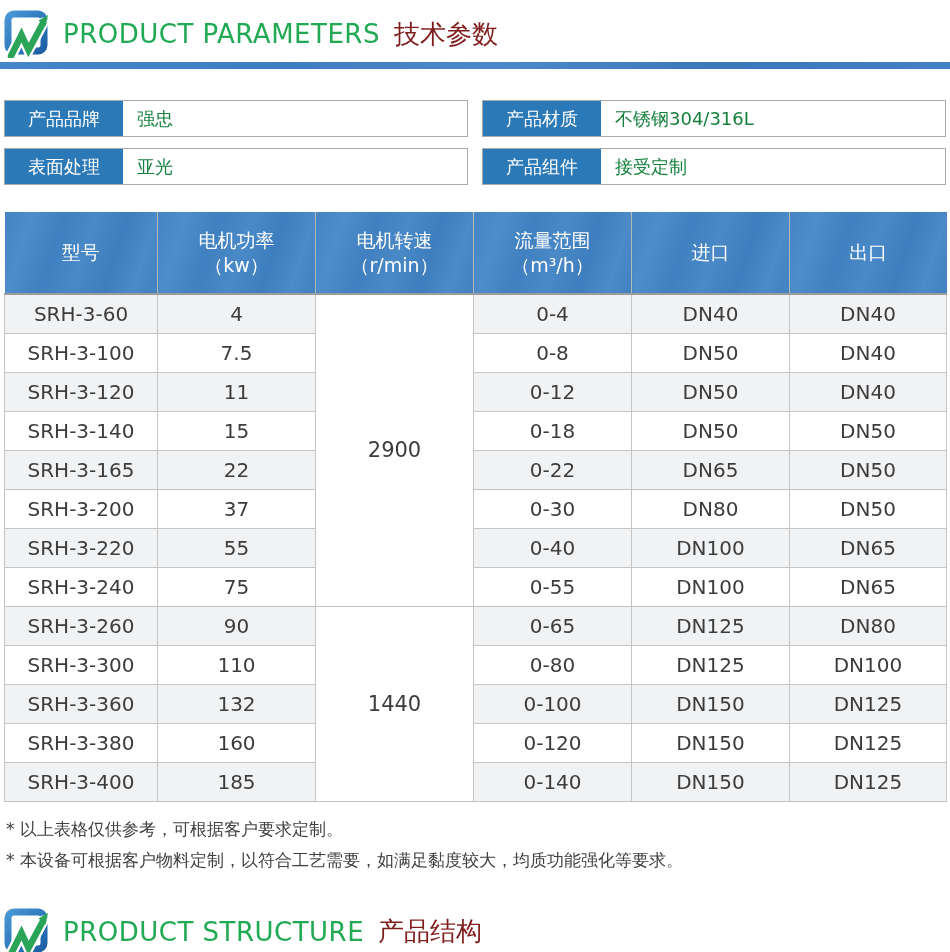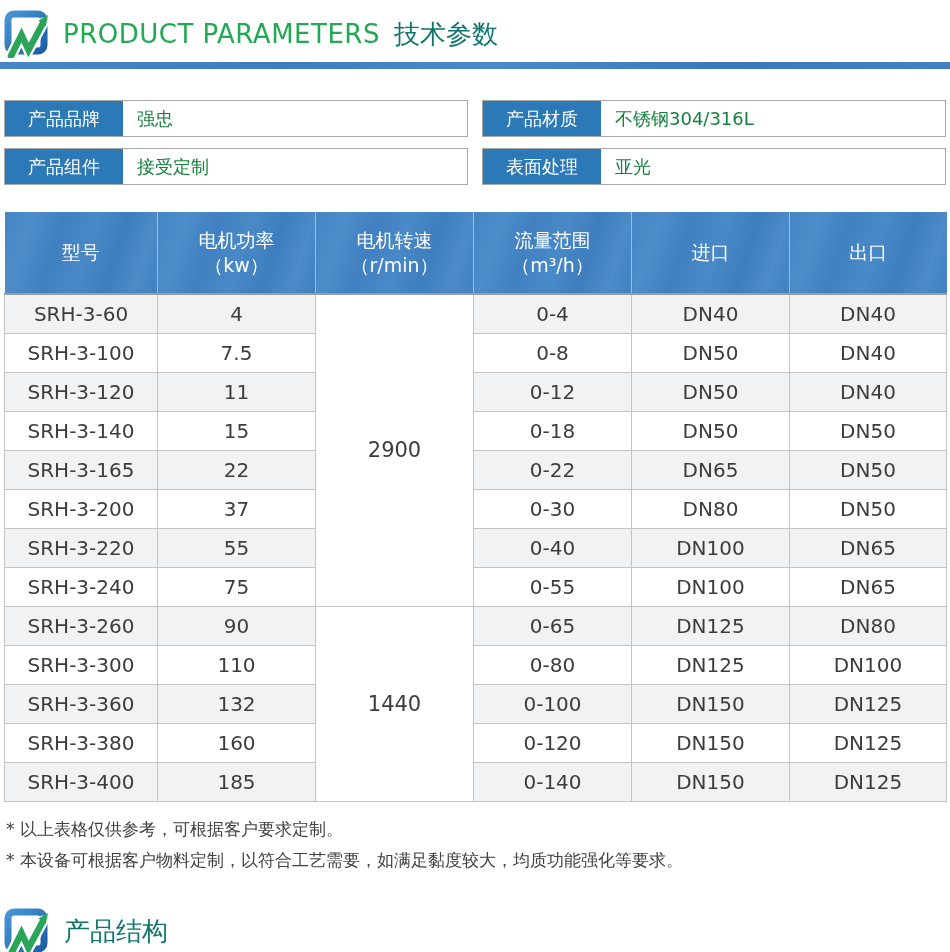--- a/index.html
+++ b/index.html
@@ -26,21 +26,21 @@
   .sec-header.bottom{height:52px;padding:0 0 0 2px;margin-top:30px;}
   .logo{width:48px;height:48px;flex:0 0 48px;}
   .title-en{
     margin-left:13px;
     font-size:26px;letter-spacing:0.5px;
     color:var(--accent-green,#21a953);
     white-space:nowrap;
   }
   .title-cn{
     margin-left:14px;
-    font-size:26px;color:#0f766e;white-space:nowrap;
+    font-size:26px;color:#7f1d1d;white-space:nowrap;
   }
   .divider{
     height:7px;width:950px;
     background:linear-gradient(90deg,#4586c8 0%,#3d7ec0 30%,#4b8aca 52%,#3a78ba 76%,#4182c4 100%);
   }
   .divider.bottom{margin-top:0;}
 
   
   .info-grid{
     margin:31px 4px 0 4px;
@@ -117,26 +117,26 @@
 <div class="info-grid">
   <div class="info-box">
     <div class="info-label">产品品牌</div>
     <div class="info-value">强忠</div>
   </div>
   <div class="info-box">
     <div class="info-label">产品材质</div>
     <div class="info-value">不锈钢304/316L</div>
   </div>
   <div class="info-box">
+    <div class="info-label">表面处理</div>
+    <div class="info-value">亚光</div>
+  </div>
+  <div class="info-box">
     <div class="info-label">产品组件</div>
     <div class="info-value">接受定制</div>
-  </div>
-  <div class="info-box">
-    <div class="info-label">表面处理</div>
-    <div class="info-value">亚光</div>
   </div>
 </div>
 
 <table class="spec-table">
   <colgroup>
     <col style="width:153px">
       <col style="width:158px">
       <col style="width:158px">
     <col style="width:158px">
       <col style="width:158px">
@@ -272,15 +272,16 @@
   <div class="note-line">* 本设备可根据客户物料定制，以符合工艺需要，如满足黏度较大，均质功能强化等要求。</div>
 </div>
 
 <div class="sec-header bottom">
   <svg class="logo" viewBox="0 0 48 48" aria-hidden="true">
     <rect x="6" y="4" width="36" height="37" rx="6" fill="none" stroke="url(#lg-blue)" stroke-width="7"></rect>
     <path d="M9 46 L19.5 25 L26.5 40 L41 13" fill="none" stroke="#ffffff" stroke-width="11" stroke-linecap="round" stroke-linejoin="miter"></path>
     <path d="M9 46 L19.5 25 L26.5 40 L41 13" fill="none" stroke="#2aa558" stroke-width="6.5" stroke-linecap="round" stroke-linejoin="miter"></path>
     <polygon points="36.5,10.5 46,5 43.5,16.5" fill="#2aa558"></polygon>
   </svg>
+  <span class="title-en">PRODUCT STRUCTURE</span>
   <span class="title-cn">产品结构</span>
 </div>
 <div class="divider bottom"></div>
 
 </body></html>

